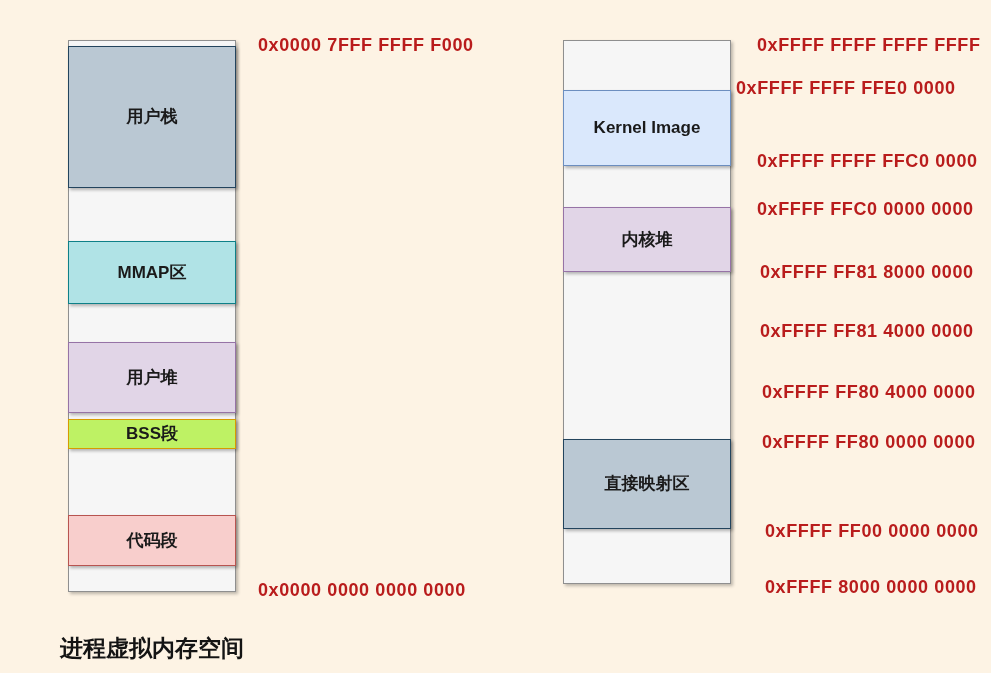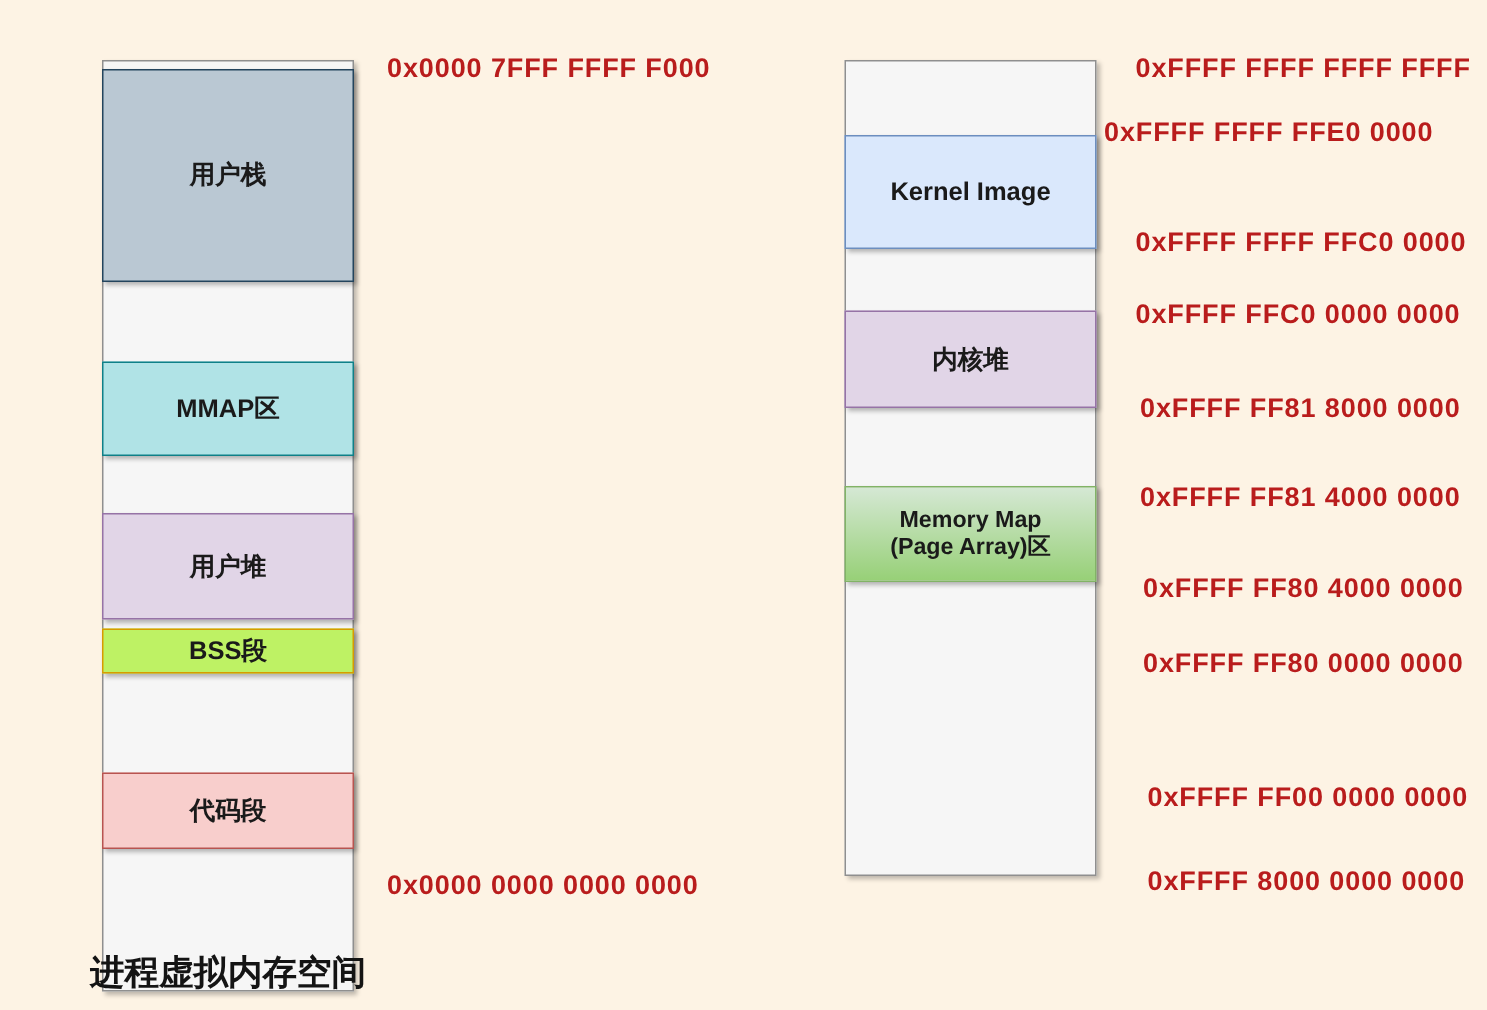--- a/index.html
+++ b/index.html
@@ -63,21 +63,21 @@
     font-size:23px;
     color:#141414;
     white-space:nowrap;
   }
 </style>
 </head>
 <body>
 
 <div class="canvas">
 
-  <div class="mem-column" style="left:68px;top:40px;height:621px;">
+  <div class="mem-column" style="left:68px;top:40px;height:552px;">
     <div class="seg seg-bluegray" style="top:5px;height:142px;">
       <span>用户栈</span>
     </div>
     <div class="seg seg-teal" style="top:200px;height:63px;">
       <span>MMAP区</span>
     </div>
     <div class="seg seg-purple" style="top:301px;height:71px;">
       <span>用户堆</span>
     </div>
     <div class="seg seg-orange" style="top:378px;height:30px;">
@@ -93,22 +93,22 @@
 
   <div class="diagram-title" style="left:60px;top:633px;">进程虚拟内存空间</div>
 
   <div class="mem-column" style="left:563px;top:40px;height:544px;">
     <div class="seg seg-blue" style="top:49px;height:76px;">
       <span>Kernel Image</span>
     </div>
     <div class="seg seg-purple" style="top:166px;height:65px;">
       <span>内核堆</span>
     </div>
-    <div class="seg seg-green-grad" style="top:283px;height:64px;">
-      <span>Memory Map (Page Array)区</span>
+    <div class="seg seg-bluegray" style="top:398px;height:90px;">
+      <span>直接映射区</span>
     </div>
   </div>
 
   <div class="addr" style="left:757px;top:35px;">0xFFFF FFFF FFFF FFFF</div>
   <div class="addr" style="left:736px;top:78px;">0xFFFF FFFF FFE0 0000</div>
   <div class="addr" style="left:757px;top:151px;">0xFFFF FFFF FFC0 0000</div>
   <div class="addr" style="left:757px;top:199px;">0xFFFF FFC0 0000 0000</div>
   <div class="addr" style="left:760px;top:262px;">0xFFFF FF81 8000 0000</div>
   <div class="addr" style="left:760px;top:321px;">0xFFFF FF81 4000 0000</div>
   <div class="addr" style="left:762px;top:382px;">0xFFFF FF80 4000 0000</div>

